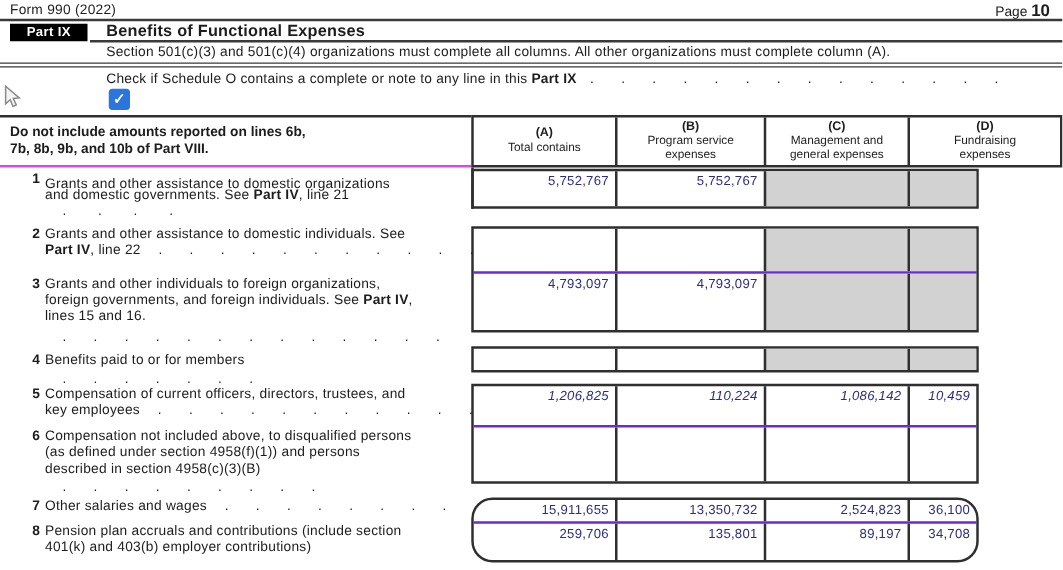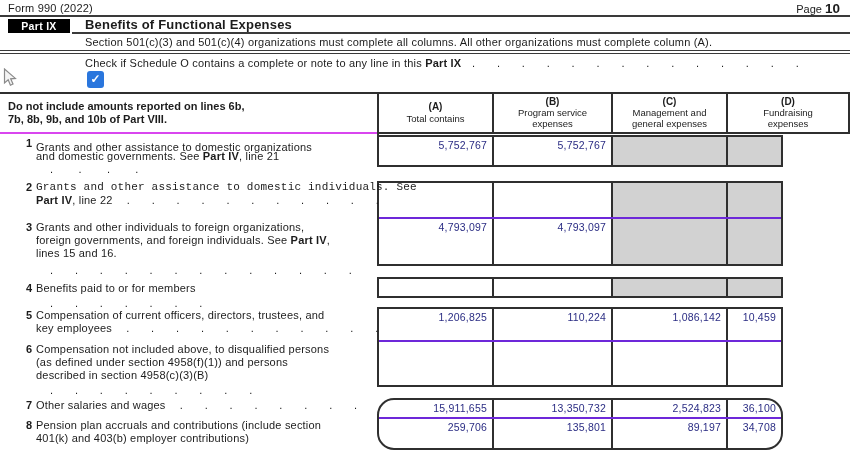--- a/index.html
+++ b/index.html
@@ -143,21 +143,21 @@
 
   <div class="grp" style="top:277px; height:21px;">
     <div class="grow">
       <div class="cA cell"></div>
       <div class="cB cell"></div>
       <div class="cC cell shaded"></div>
       <div class="cD cell shaded"></div>
     </div>
   </div>
 
-  <div class="grp" style="top:307px; height:80px;">
+  <div class="grp" style="top:307px; height:80px;font-style:italic;">
     <div class="grow fixed" style="height:31px;">
       <div class="cA cell">1,206,825</div>
       <div class="cB cell">110,224</div>
       <div class="cC cell">1,086,142</div>
       <div class="cD cell">10,459</div>
     </div>
     <div class="grow">
       <div class="cA cell"></div>
       <div class="cB cell"></div>
       <div class="cC cell"></div>
@@ -179,21 +179,21 @@
       <div class="cD cell">34,708</div>
     </div>
   </div>
 
   <div class="rnum" style="top:137px;">1</div>
   <div class="tl" style="top:120px;margin-top:21px;">Grants and other assistance to domestic organizations</div>
   <div class="tl" style="top:150px;"><span>and domestic governments. See </span><span class="pb">Part IV</span><span>, line 21</span></div>
   <div class="dotline dots" style="top:163px;">.       .       .       .</div>
 
   <div class="rnum" style="top:181px;">2</div>
-  <div class="tl" style="top:181px;font-family:Liberation Mono, monospace;">Grants and other assistance to domestic individuals. See</div>
+  <div class="tl" style="top:181px;">Grants and other assistance to domestic individuals. See</div>
   <div class="tl" style="top:194px;"><span class="pb">Part IV</span><span>, line 22</span><span class="dots">    .      .      .      .      .      .      .      .      .      .      .</span></div>
 
   <div class="rnum" style="top:221px;">3</div>
   <div class="tl" style="top:221px;">Grants and other individuals to foreign organizations,</div>
   <div class="tl" style="top:234px;"><span>foreign governments, and foreign individuals. See </span><span class="pb">Part IV</span><span>,</span></div>
   <div class="tl" style="top:247px;">lines 15 and 16.</div>
   <div class="dotline dots" style="top:264px;">.      .      .      .      .      .      .      .      .      .      .      .      .</div>
 
   <div class="rnum" style="top:282px;">4</div>
   <div class="tl" style="top:282px;">Benefits paid to or for members</div>

